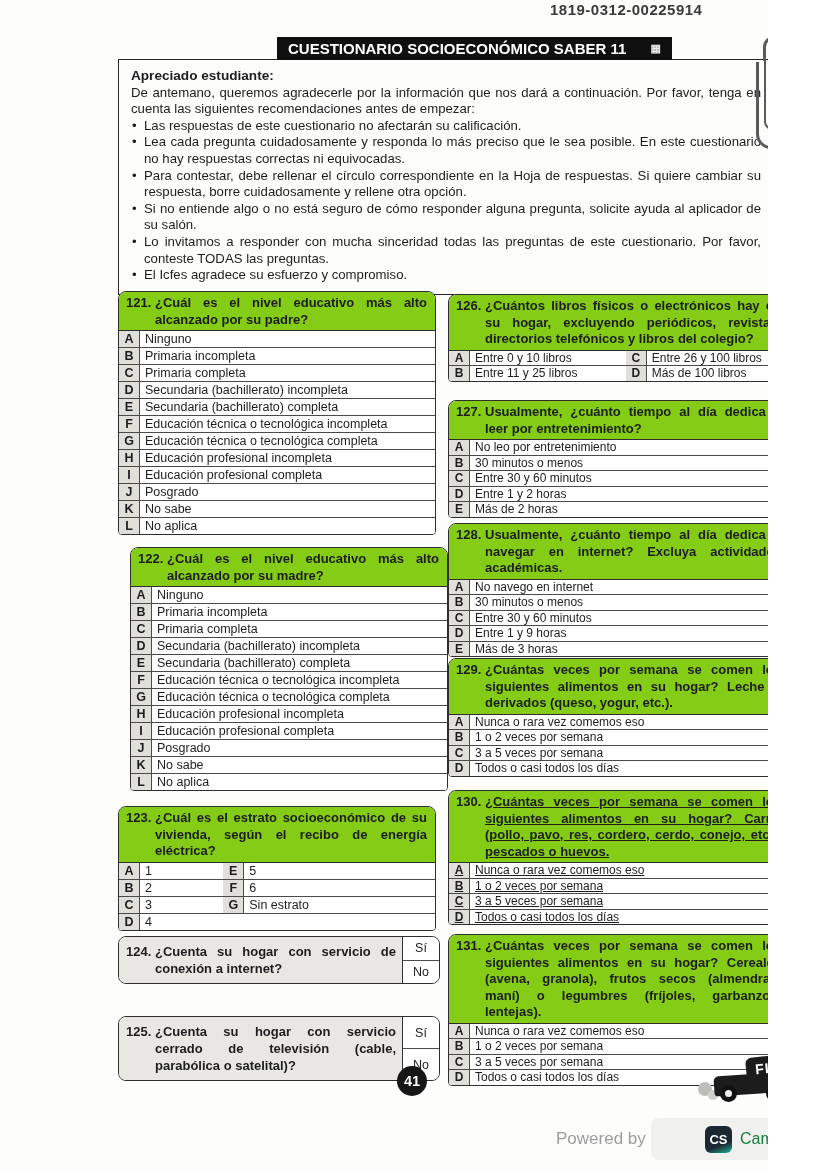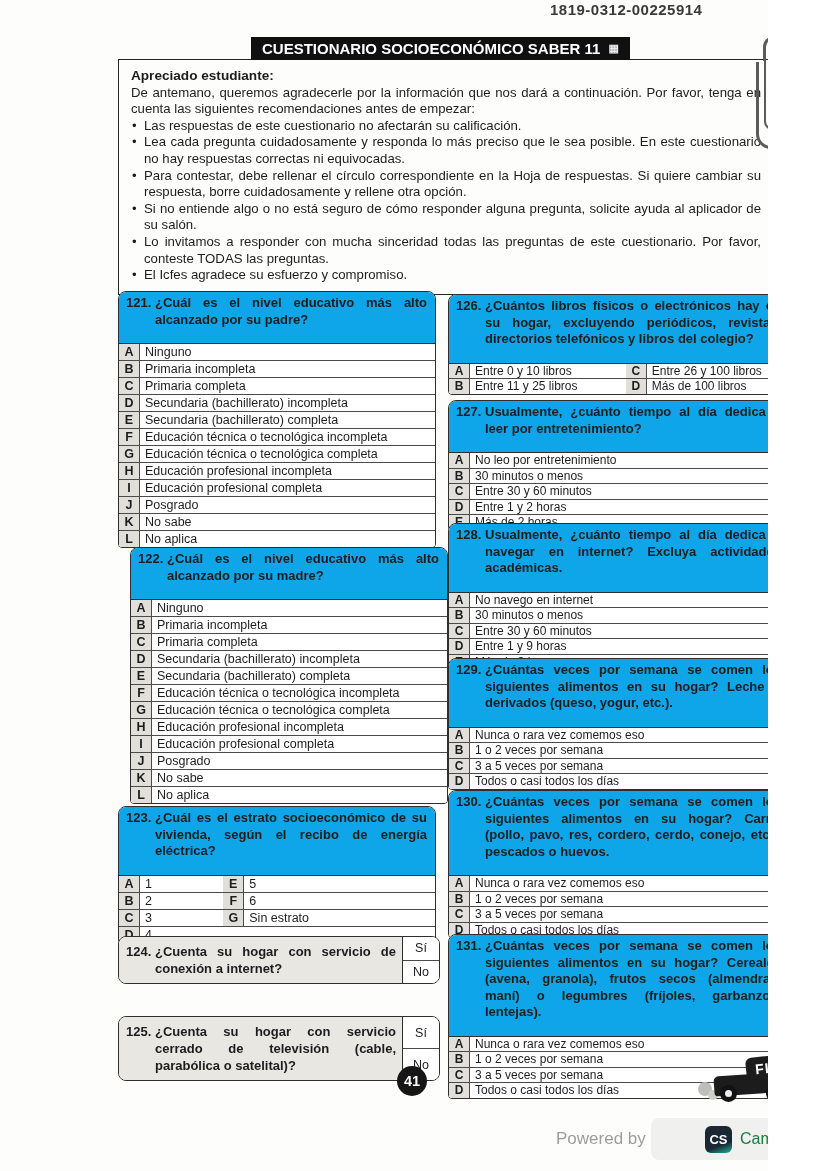--- a/index.html
+++ b/index.html
@@ -3,43 +3,43 @@
 <meta charset="utf-8">
 <style>
   html,body{margin:0;padding:0;background:#ffffff;}
   .page{position:relative;width:768px;height:1171px;background:#fdfdfc;overflow:hidden;
         font-family:"Liberation Sans",sans-serif;color:#1d1d1d;}
 
   
   .scan-code{position:absolute;top:1px;left:550px;font-size:15px;font-weight:bold;color:#3a3a3a;letter-spacing:.5px;}
 
   
-  .title-bar{position:absolute;left:251px;top:37px;height:23px;background:#101010;color:#fff;
-             display:flex;align-items:center;gap:8px;padding:0 11px;font-weight:bold;font-size:15px;z-index:3;}
+  .title-bar{position:absolute;left:277px;top:37px;height:23px;background:#101010;color:#fff;
+             display:flex;align-items:center;gap:24px;padding:0 11px;font-weight:bold;font-size:15px;z-index:3;}
   .title-icon{font-size:11px;line-height:1;color:#e8e8e8;}
 
   
   .intro-box{position:absolute;left:118px;top:59px;width:630px;border:1.8px solid #262626;background:#fdfdfc;
              padding:8px 10px 10px 12px;font-size:13.2px;line-height:16.6px;z-index:1;}
   .intro-greeting{font-weight:bold;font-size:13.6px;}
   .bullet{position:relative;padding-left:13px;text-align:justify;}
   .bullet-dot{position:absolute;left:1px;}
   .intro-par{text-align:justify;}
 
   
   .clip{position:absolute;left:748px;top:22px;width:50px;height:165px;z-index:5;pointer-events:none;}
   .clip-top{position:absolute;left:15px;top:14px;width:22px;height:22px;border:3px solid #5b5b5b;border-bottom:none;border-radius:11px 11px 0 0;}
   .clip-right{position:absolute;left:34px;top:24px;width:3px;height:100px;background:#5b5b5b;}
   .clip-outer{position:absolute;left:8px;top:40px;width:26px;height:84px;border:3px solid #5b5b5b;border-top:none;border-radius:0 0 15px 15px;}
   .clip-inner{position:absolute;left:16px;top:30px;width:13px;height:76px;border:2.5px solid #5b5b5b;border-top:none;border-radius:0 0 9px 9px;}
 
   
   .qbox{position:absolute;background:#fff;border:1.6px solid #2e2e2e;border-radius:8px 8px 4px 4px;overflow:hidden;z-index:2;}
-  .q-header{background:#0ea5e9;border-bottom:1.4px solid #2e2e2e;font-weight:bold;font-size:13px;line-height:16.5px;
-            padding:3px 8px 15px 36px;position:relative;text-align:justify;}
+  .q-header{background:#84cc16;border-bottom:1.4px solid #2e2e2e;font-weight:bold;font-size:13px;line-height:16.5px;
+            padding:3px 8px 2px 36px;position:relative;text-align:justify;}
   .q-num{position:absolute;left:7px;top:3px;font-weight:bold;}
   .opt{display:flex;align-items:stretch;border-top:1.2px solid #4a4a4a;font-size:12.5px;background:#fff;}
   .opts .opt:first-of-type{border-top:none;}
   .k{flex:0 0 20px;background:#e0dfda;border-right:1.1px solid #4a4a4a;font-weight:bold;text-align:center;line-height:16px;}
   .t{padding:0 5px;line-height:16px;white-space:nowrap;overflow:hidden;}
   .compact .k,.compact .t{line-height:14.5px;font-size:12px;}
   .cell{display:flex;flex:1;min-width:0;}
   #q123 .cl{flex:0 0 33%;}
   #q126 .cl{flex:0 0 52%;}
 
@@ -54,21 +54,21 @@
   
   #q121{left:118px;top:291px;width:316px;}
   #q122{left:130px;top:547px;width:316px;}
   #q123{left:118px;top:806px;width:316px;}
   #q124{left:118px;top:936px;width:320px;}
   #q125{left:118px;top:1016px;width:320px;}
   #q126{left:448px;top:294px;width:340px;}
   #q127{left:448px;top:400px;width:340px;}
   #q128{left:448px;top:523px;width:340px;}
   #q129{left:448px;top:658px;width:340px;}
-  #q130{left:448px;top:790px;width:340px;}
+  #q130{left:448px;top:790px;width:340px;text-decoration:underline;}
   #q131{left:448px;top:934px;width:340px;}
 
   
   .page-badge{position:absolute;left:397px;top:1066px;width:30px;height:30px;border-radius:50%;background:#161616;
               color:#fff;font-weight:bold;font-size:14.5px;display:flex;align-items:center;justify-content:center;z-index:6;}
 
   
   .fin-car{position:absolute;left:698px;top:1048px;width:108px;height:56px;z-index:7;}
   .dust{position:absolute;border-radius:50%;background:#bdbdba;}
   .d1{left:0;bottom:8px;width:14px;height:14px;}

